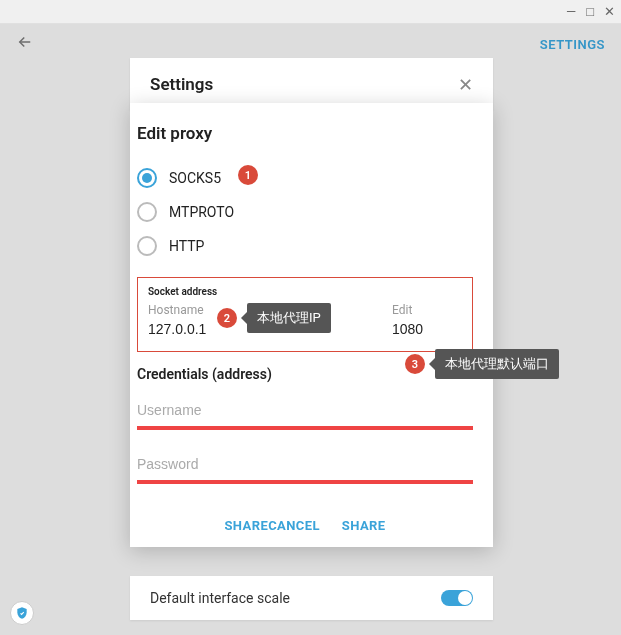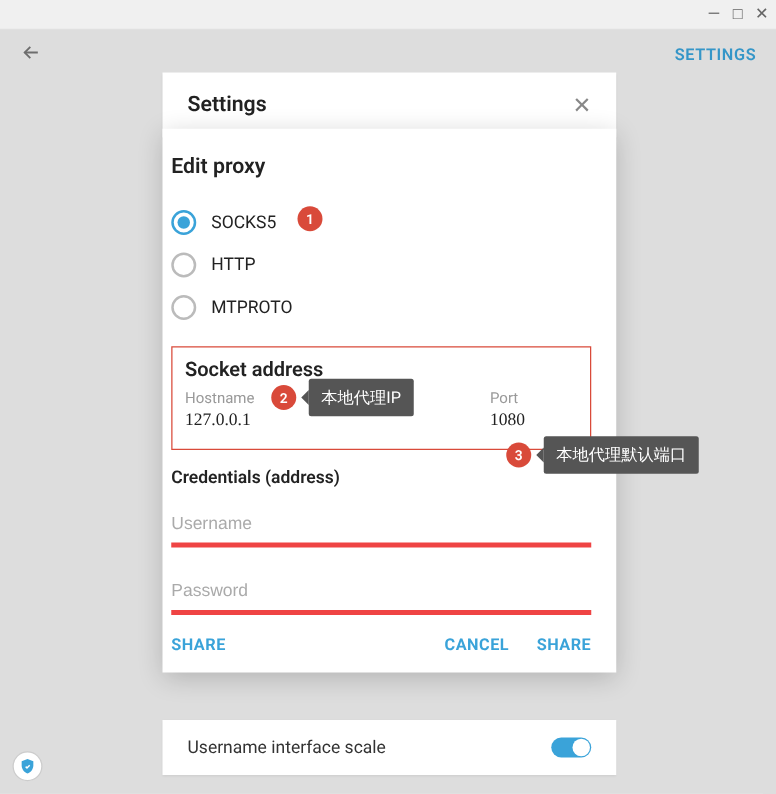--- a/index.html
+++ b/index.html
@@ -125,49 +125,49 @@
     content: ""; position: absolute; inset: 3px;
     border-radius: 50%; background: #3aa3d9;
   }
   .radio-label { font-size: 14px; color: #222; }
   .socket-box {
     border: 1px solid #d94a3a;
     padding: 8px 10px 12px 10px;
     margin-bottom: 14px;
     position: relative;
   }
-  .socket-title { font-size: 16px; font-weight: 600; color: #222; margin-bottom: 6px; }
+  .socket-title { font-size: 10px; font-weight: 600; color: #222; margin-bottom: 6px; }
   .socket-grid {
     display: flex;
     gap: 11px;
   }
   .socket-col { flex: 1; }
   .socket-col.port { flex: 0 0 70px; }
   .field-label { font-size: 12px; color: #999; display: flex; align-items: center; gap: 4px; }
   .field-value {
     font-size: 14px; color: #222; padding: 4px 0 2px 0;
-    border: none; outline: none; width: 100%; background: transparent; font-family: Liberation Serif, serif;
+    border: none; outline: none; width: 100%; background: transparent;
   }
   .cred-title { font-size: 14px; font-weight: 600; color: #222; margin-bottom: 10px; }
   .cred-input {
     width: 100%;
     border: none;
     border-bottom: 4px solid #ef4444;
     padding: 10px 0 8px 0;
     font-size: 14px;
     outline: none;
     color: #222;
     margin-bottom: 16px;
   }
   .cred-input::placeholder { color: #aaa; }
   .modal-actions {
     display: flex;
-    justify-content: space-between;
-    align-items: center;
-    margin-top: 1px;
+    justify-content: center;
+    align-items: center;
+    margin-top: 18px;
   }
   .modal-actions .right { display: flex; gap: 22px; }
   .action-btn {
     font-size: 13px;
     font-weight: 700;
     letter-spacing: .4px;
     color: #3aa3d9;
     cursor: pointer;
   }
   
@@ -238,37 +238,37 @@
 <div class="modal">
   <h3>Edit proxy</h3>
 
   <div class="radio-group">
     <div class="radio-row">
       <div class="radio selected"></div>
       <span class="radio-label">SOCKS5</span>
     </div>
     <div class="radio-row">
       <div class="radio"></div>
-      <span class="radio-label">HTTP</span>
+      <span class="radio-label">MTPROTO</span>
     </div>
     <div class="radio-row">
       <div class="radio"></div>
-      <span class="radio-label">MTPROTO</span>
+      <span class="radio-label">HTTP</span>
     </div>
   </div>
 
   <div class="socket-box">
     <div class="socket-title">Socket address</div>
     <div class="socket-grid">
       <div class="socket-col">
         <div class="field-label">Hostname</div>
         <input class="field-value" value="127.0.0.1" style="">
       </div>
       <div class="socket-col port">
-        <div class="field-label">Port</div>
+        <div class="field-label">Edit</div>
         <input class="field-value" value="1080" style="">
       </div>
     </div>
   </div>
 
   <div class="cred-title">Credentials (address)</div>
   <input class="cred-input" placeholder="Username" style="">
   <input class="cred-input" type="password" placeholder="Password" style="">
 
   <div class="modal-actions">
@@ -286,21 +286,21 @@
 <div class="callout c2">
   <div class="step-badge">2</div>
   <div class="step-tip">本地代理IP</div>
 </div>
 <div class="callout c3">
   <div class="step-badge">3</div>
   <div class="step-tip">本地代理默认端口</div>
 </div>
 
 <div class="panel-bottom">
-  <span>Username interface scale</span>
+  <span>Default interface scale</span>
   <div class="switch"></div>
 </div>
 
 <div class="shield-badge">
   <svg viewBox="0 0 24 24" fill="#3aa3d9">
       <path d="M12 2l8 3v6c0 5-3.4 9.3-8 11-4.6-1.7-8-6-8-11V5l8-3z"></path>
       <path d="M9.5 12.5l1.8 1.8 3.7-3.7" stroke="#fff" stroke-width="2" fill="none"></path>
     </svg>
 </div>
 

